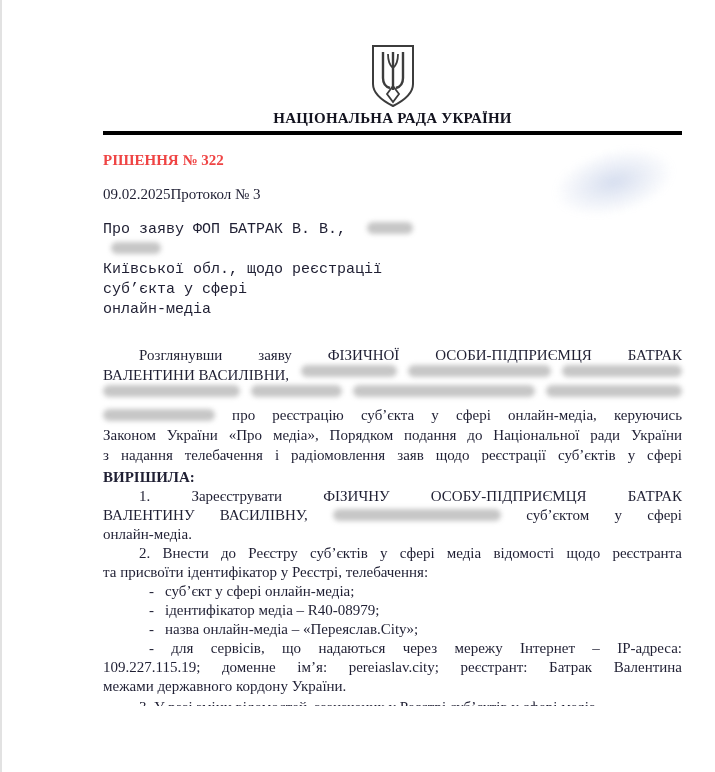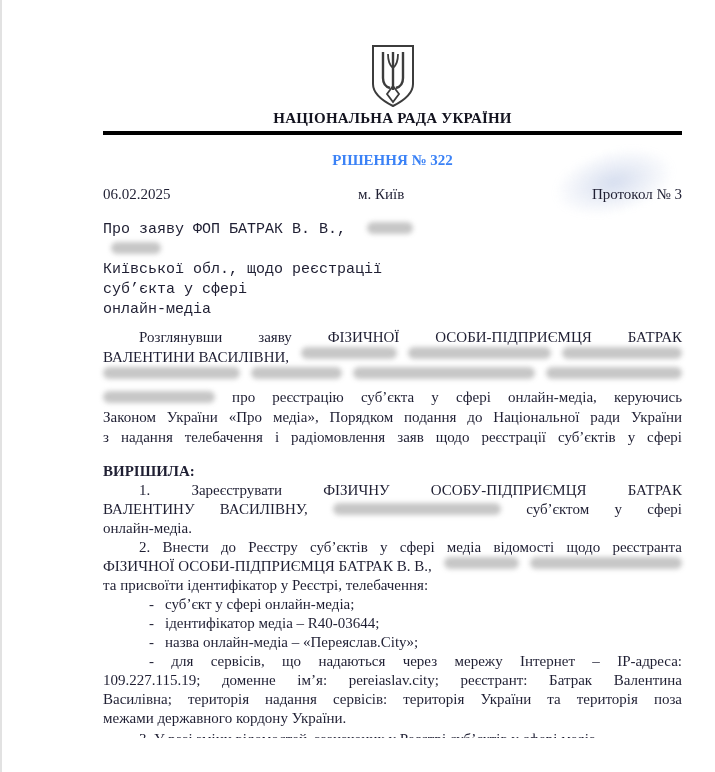--- a/index.html
+++ b/index.html
@@ -15,31 +15,31 @@
     background:radial-gradient(ellipse at 50% 50%, rgba(148,168,212,0.38), rgba(148,168,212,0) 70%);
     filter:blur(3px); transform:rotate(-14deg); pointer-events:none;
   }
   .content { position:absolute; left:103px; top:0; width:579px; }
 
   
   .emblem-wrap { text-align:center; padding-top:44px; height:66px; }
   .org { text-align:center; font-weight:bold; color:#13131f; letter-spacing:.2px; line-height:17px; }
   .rule { height:4px; background:#000; margin-top:4px; }
 
-  .title { text-align:center; font-weight:bold; color:#3b82f6; margin-top:15px; }
+  .title { text-align:left; font-weight:bold; color:#ef4444; margin-top:15px; }
 
   .meta { display:flex; margin-top:14px; }
   .meta .l { white-space:nowrap; }
   .meta .c { flex:1; text-align:center; }
   .meta .r { white-space:nowrap; }
 
   .subject { margin-top:16px; width:340px;font-family:Liberation Mono, monospace; }
 
-  .preamble { margin-top:7px; }
-  .res-heading { font-weight:bold; margin-top:14px; }
+  .preamble { margin-top:25px; }
+  .res-heading { font-weight:bold; margin-top:2px; }
   .sec { line-height:19px; }
 
   
   .ln { min-height:20px; }
   .sec .ln { min-height:19px; }
   .j { text-align:justify; text-align-last:justify; }
   .ind36 { padding-left:36px; }
   .ind46 { padding-left:46px; }
   .fline { display:flex; align-items:flex-start; }
   .fline .t { white-space:nowrap; }
@@ -77,22 +77,21 @@
         <path d="M33 8 V34 Q33 42 26 44" fill="none" stroke="#3c3c3c" stroke-width="2.4"></path>
         <path d="M23 42 L29 50 L23 58 L17 50 Z" fill="none" stroke="#3c3c3c" stroke-width="1.8"></path>
       </svg>
     </div>
     <div class="org">НАЦІОНАЛЬНА РАДА УКРАЇНИ</div>
     <div class="rule"></div>
 
     <div class="title">РІШЕННЯ № 322</div>
 
     <div class="meta">
-      <span class="l">06.02.2025</span>
-      <span class="c">м. Київ</span>
+      <span class="l">09.02.2025</span>
       <span class="r">Протокол № 3</span>
     </div>
 
     <div class="subject">
       <div class="ln">
         <span>Про заяву ФОП БАТРАК В. В.,</span>
         <span class="redact" style="width:46px;margin-left:12px;"></span>
         <span class="redact" style="width:50px;margin-left:8px;"></span>
       </div>
       <div class="ln">Київської обл., щодо реєстрації суб’єкта у сфері</div>
@@ -132,47 +131,39 @@
       <div class="ln j">
         <span>ВАЛЕНТИНУ ВАСИЛІВНУ,</span>
         <span class="redact" style="width:168px;"></span>
         <span>суб’єктом у сфері</span>
       </div>
       <div class="ln">онлайн-медіа.</div>
     </div>
 
     <div class="sec">
       <div class="ln j ind36">2. Внести до Реєстру суб’єктів у сфері медіа відомості щодо реєстранта</div>
-      <div class="ln fline">
-        <span class="t">ФІЗИЧНОЇ ОСОБИ-ПІДПРИЄМЦЯ БАТРАК В. В.,</span>
-        <span class="rgroup">
-          <span class="redact g1"></span>
-          <span class="redact g2"></span>
-        </span>
-      </div>
       <div class="ln">та присвоїти ідентифікатор у Реєстрі, телебачення:</div>
     </div>
 
     <div class="sec">
       <div class="ln li">
         <span class="marker">-</span><span>суб’єкт у сфері онлайн-медіа;</span>
       </div>
       <div class="ln li">
-        <span class="marker">-</span><span>ідентифікатор медіа – R40-03644;</span>
+        <span class="marker">-</span><span>ідентифікатор медіа – R40-08979;</span>
       </div>
       <div class="ln li">
         <span class="marker">-</span><span>назва онлайн-медіа – «Переяслав.City»;</span>
       </div>
       <div>
         <div class="ln j ind46">
           <span>-</span>
           <span>для сервісів, що надаються через мережу Інтернет – ІР-адреса:</span>
         </div>
         <div class="ln j">109.227.115.19; доменне ім’я: pereiaslav.city; реєстрант: Батрак Валентина</div>
-        <div class="ln j">Василівна; територія надання сервісів: територія України та територія поза</div>
         <div class="ln">межами державного кордону України.</div>
       </div>
     </div>
 
     <div class="cutline">
       <div class="ln ind36">3. У разі зміни відомостей, зазначених у Реєстрі суб’єктів у сфері медіа</div>
     </div>
 
   </div>
 </div>

